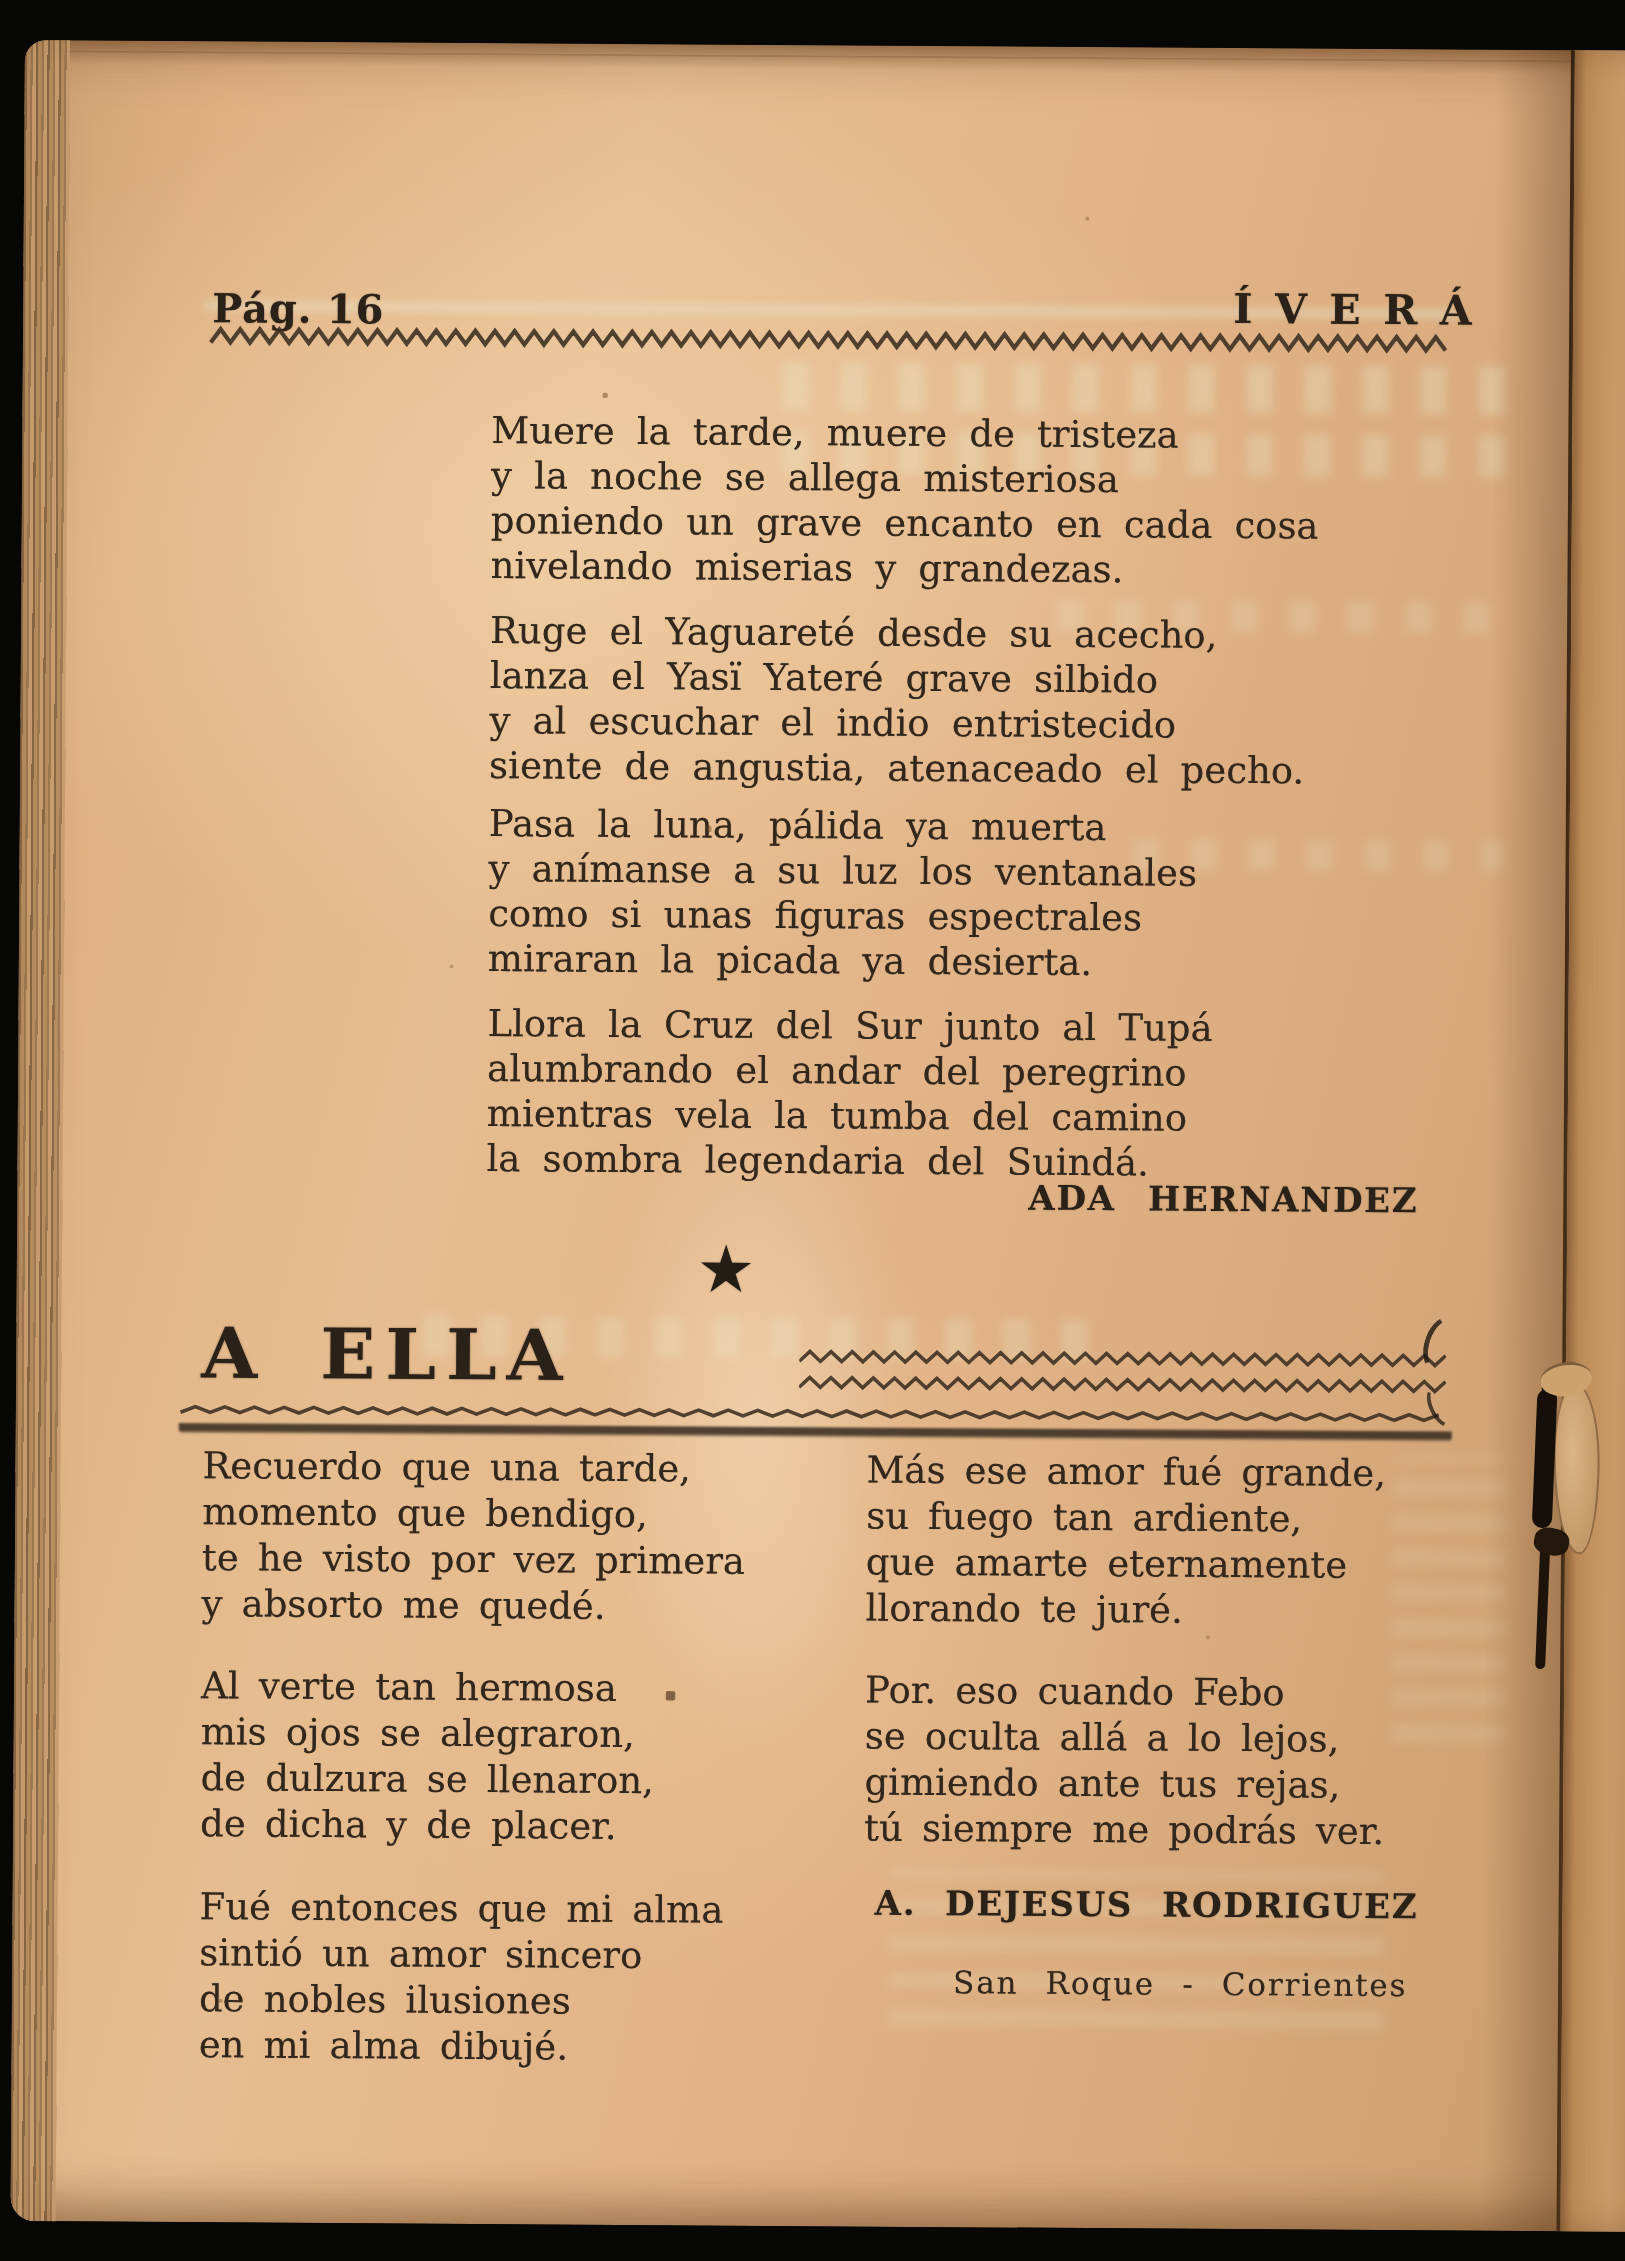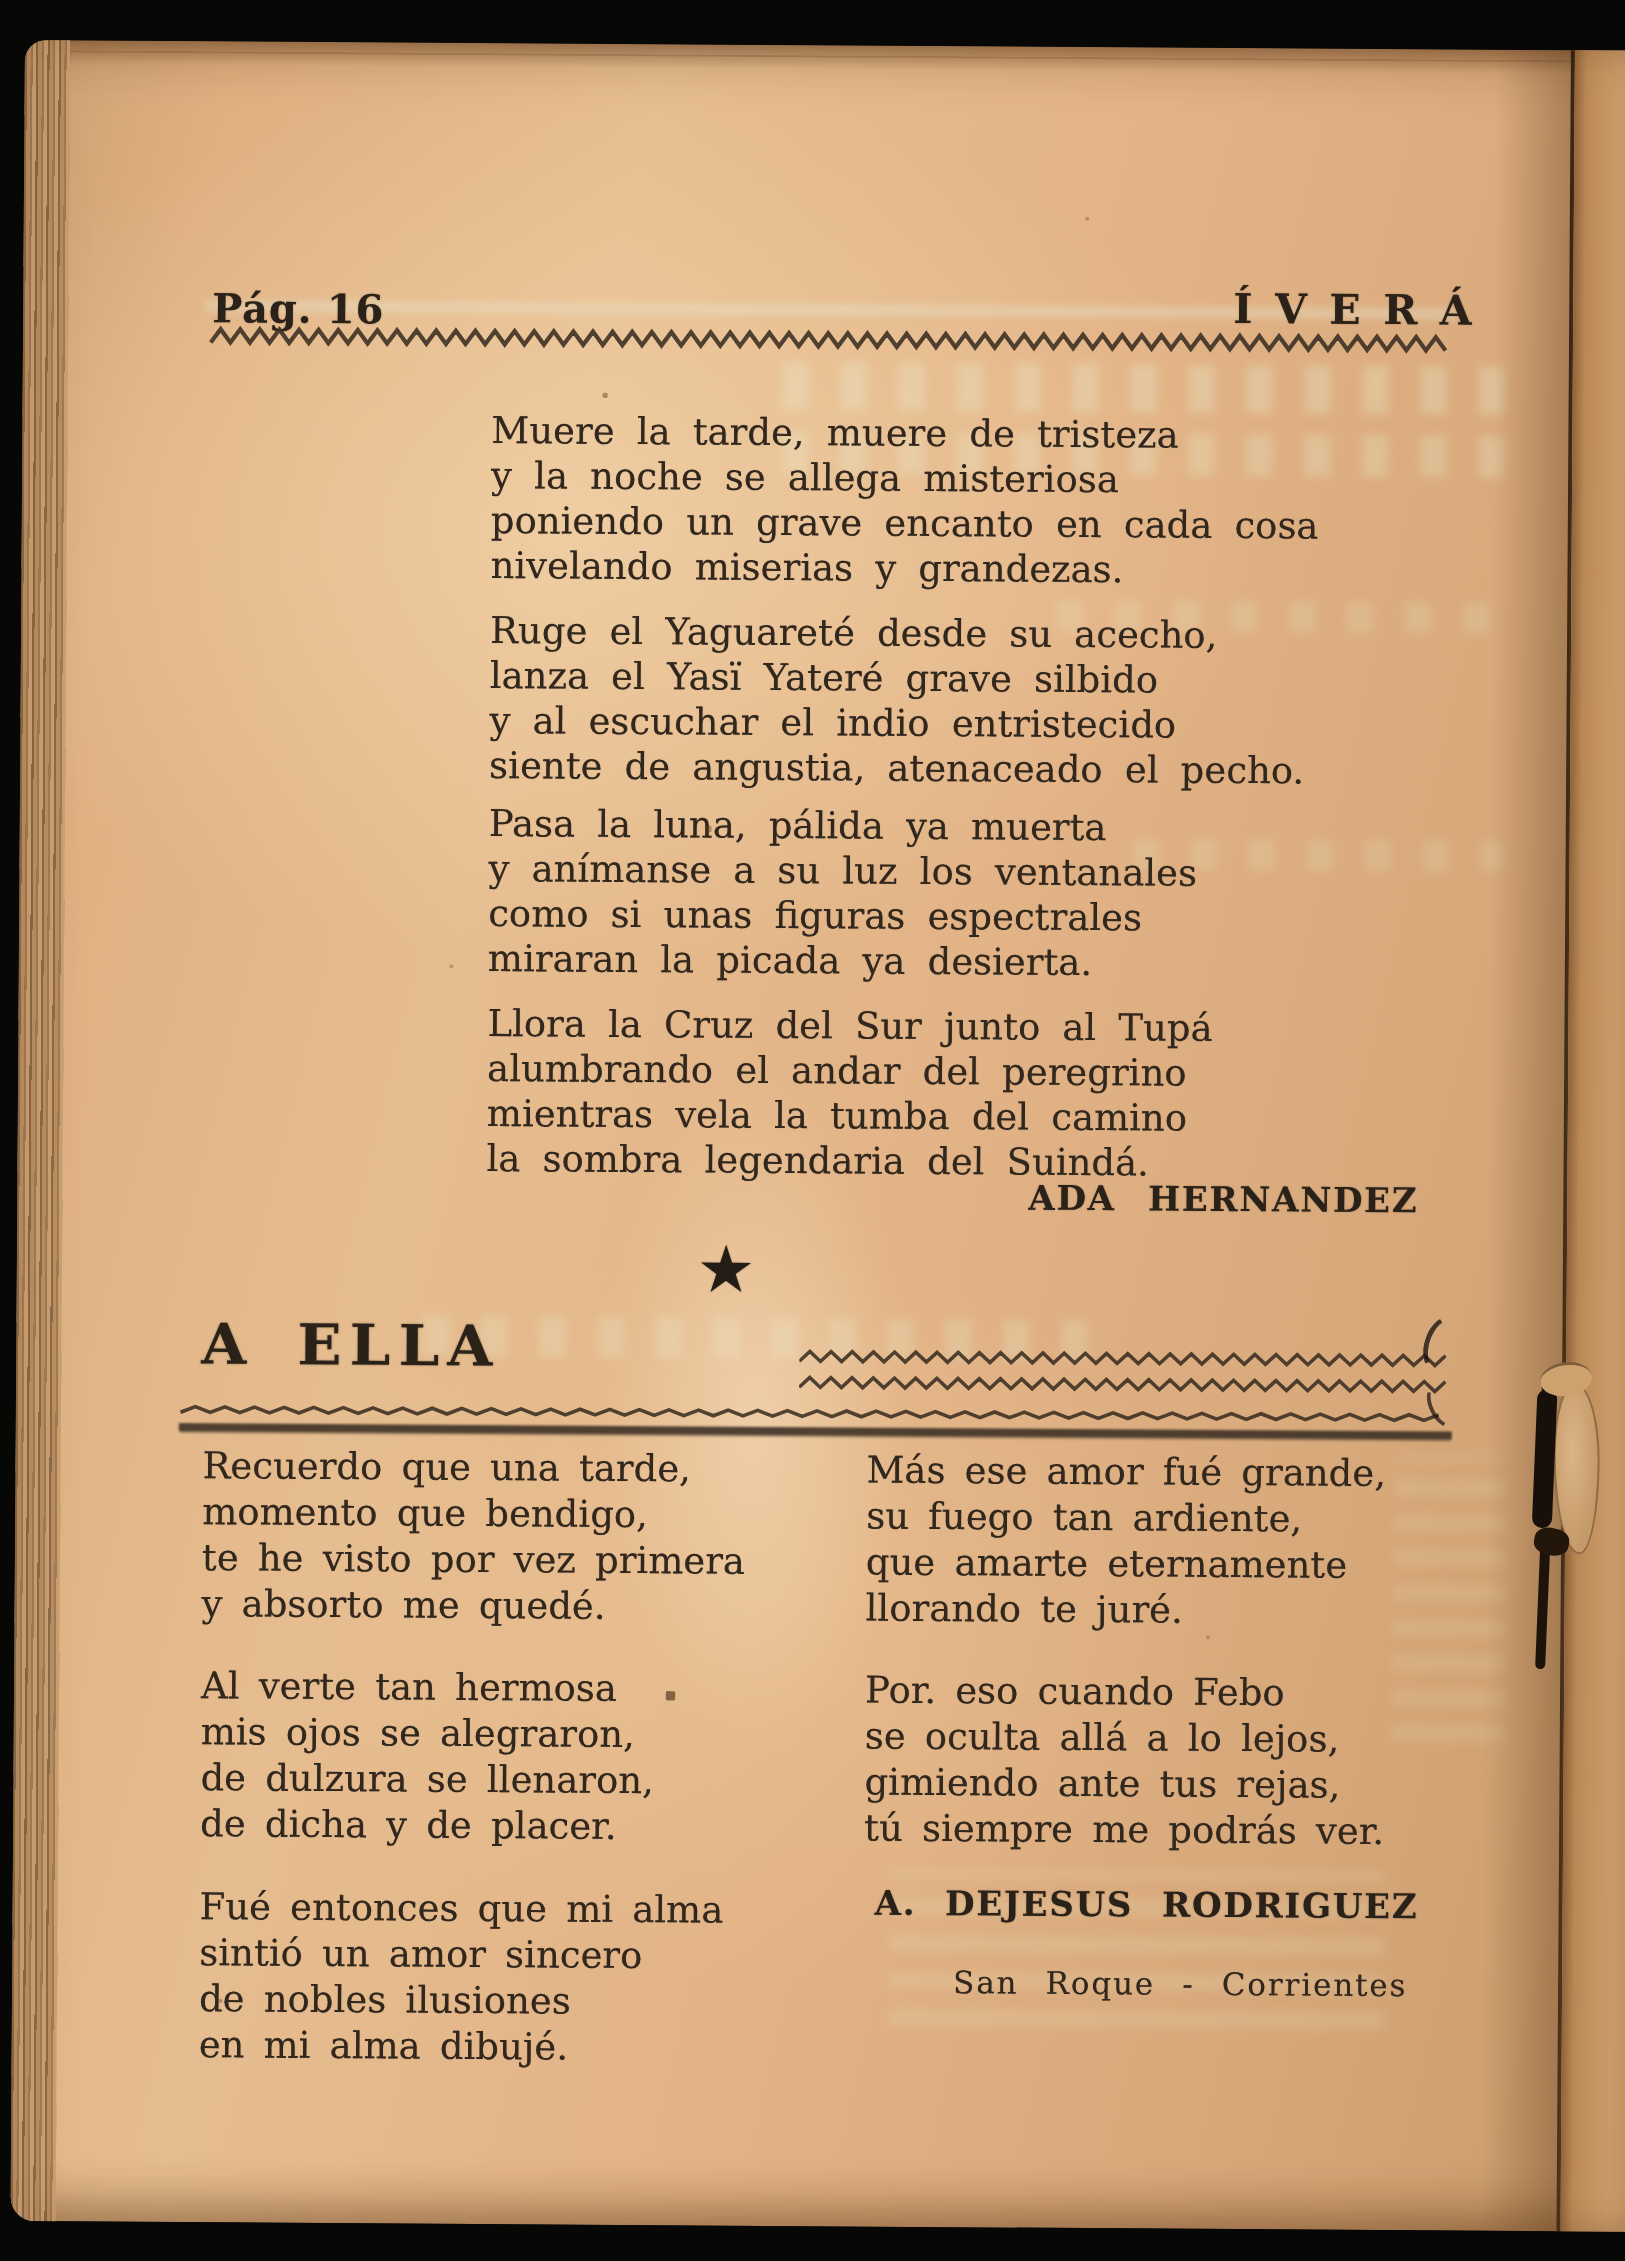--- a/index.html
+++ b/index.html
@@ -96,21 +96,21 @@
   .stanza{position:absolute;font-size:37px;line-height:45px;word-spacing:.28em;white-space:nowrap;}
   .col-stanza{line-height:46px;word-spacing:.2em;}
   .p1{left:469px;}
   .s1{top:365px;} .s2{top:565px;} .s3{top:758px;} .s4{top:958px;}
   .lc{left:187px;} .rc{left:851px;}
   .cs1{top:1402px;} .cs2{top:1622px;} .cs3{top:1843px;}
   .author1{position:absolute;right:240px;top:1131px;font-size:34px;font-weight:bold;color:#2a2118;
     letter-spacing:.05em;word-spacing:.55em;text-shadow:0 0 1.4px rgba(42,33,24,.5);}
   .star{position:absolute;left:680px;top:1187px;font-size:65px;color:#241d15;
     font-family:"DejaVu Sans","Liberation Sans",sans-serif;text-shadow:0 0 1.4px rgba(36,29,21,.6);}
-  .poem-title{position:absolute;left:185px;top:1269px;font-size:58px;font-weight:bold;color:#2a2118;
+  .poem-title{position:absolute;left:185px;top:1269px;font-size:72px;font-weight:bold;color:#2a2118;
     letter-spacing:.14em;word-spacing:.25em;text-shadow:0 0 2.1px rgba(42,33,24,.55);
     transform:scaleY(.97);}
   .author2{position:absolute;left:862px;top:1837px;font-size:34px;font-weight:bold;color:#2a2118;
     letter-spacing:.05em;word-spacing:.45em;text-shadow:0 0 1.4px rgba(42,33,24,.5);}
   .location{position:absolute;left:941px;top:1918px;font-size:31px;color:#31271d;
     letter-spacing:.06em;word-spacing:.5em;text-shadow:0 0 0.7px rgba(49,39,29,.5);}
 </style>
 </head>
 <body>
 

